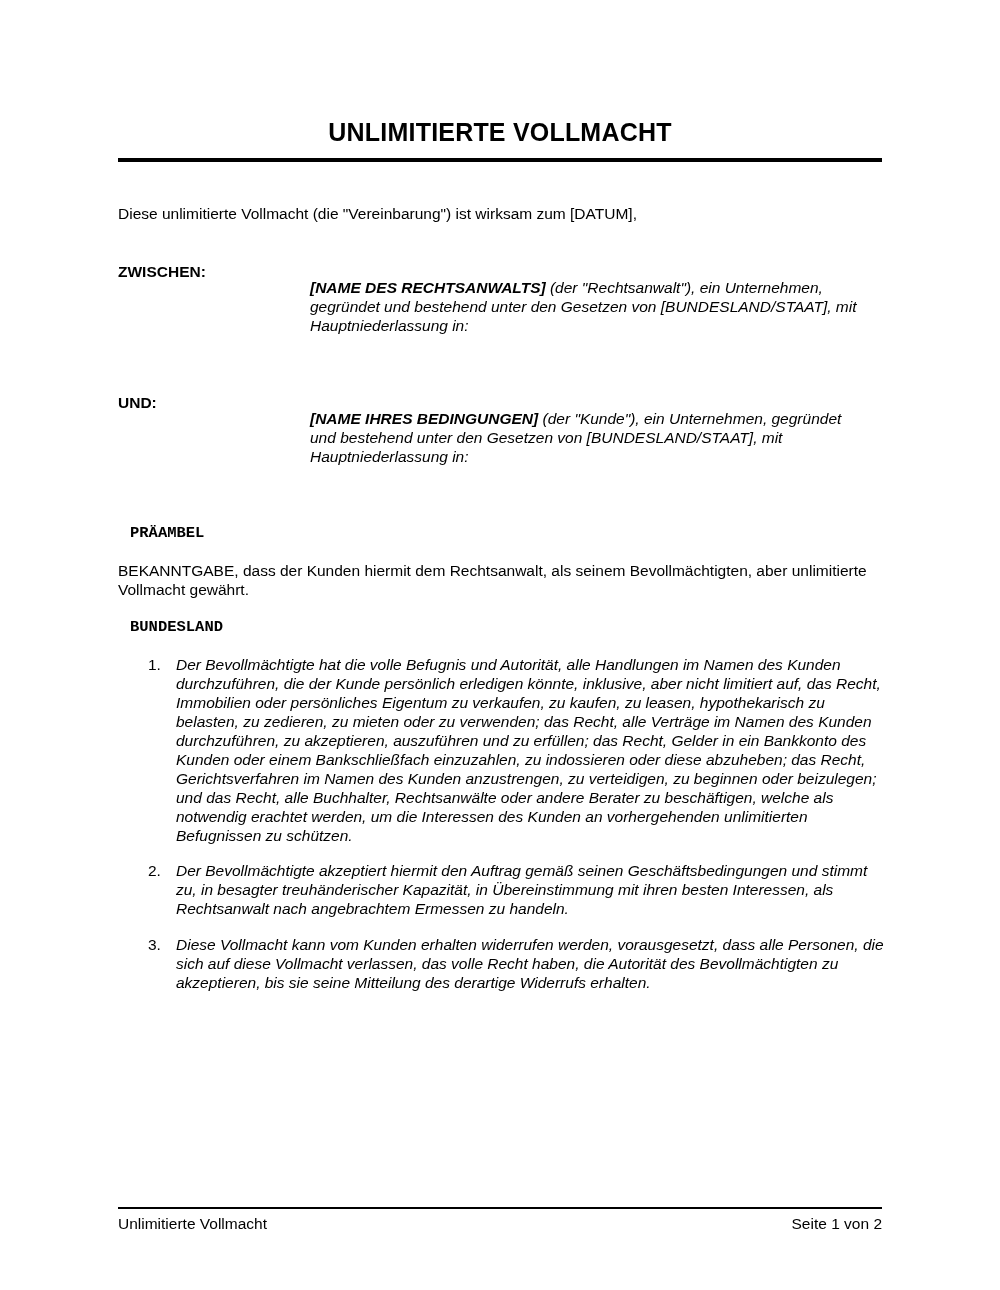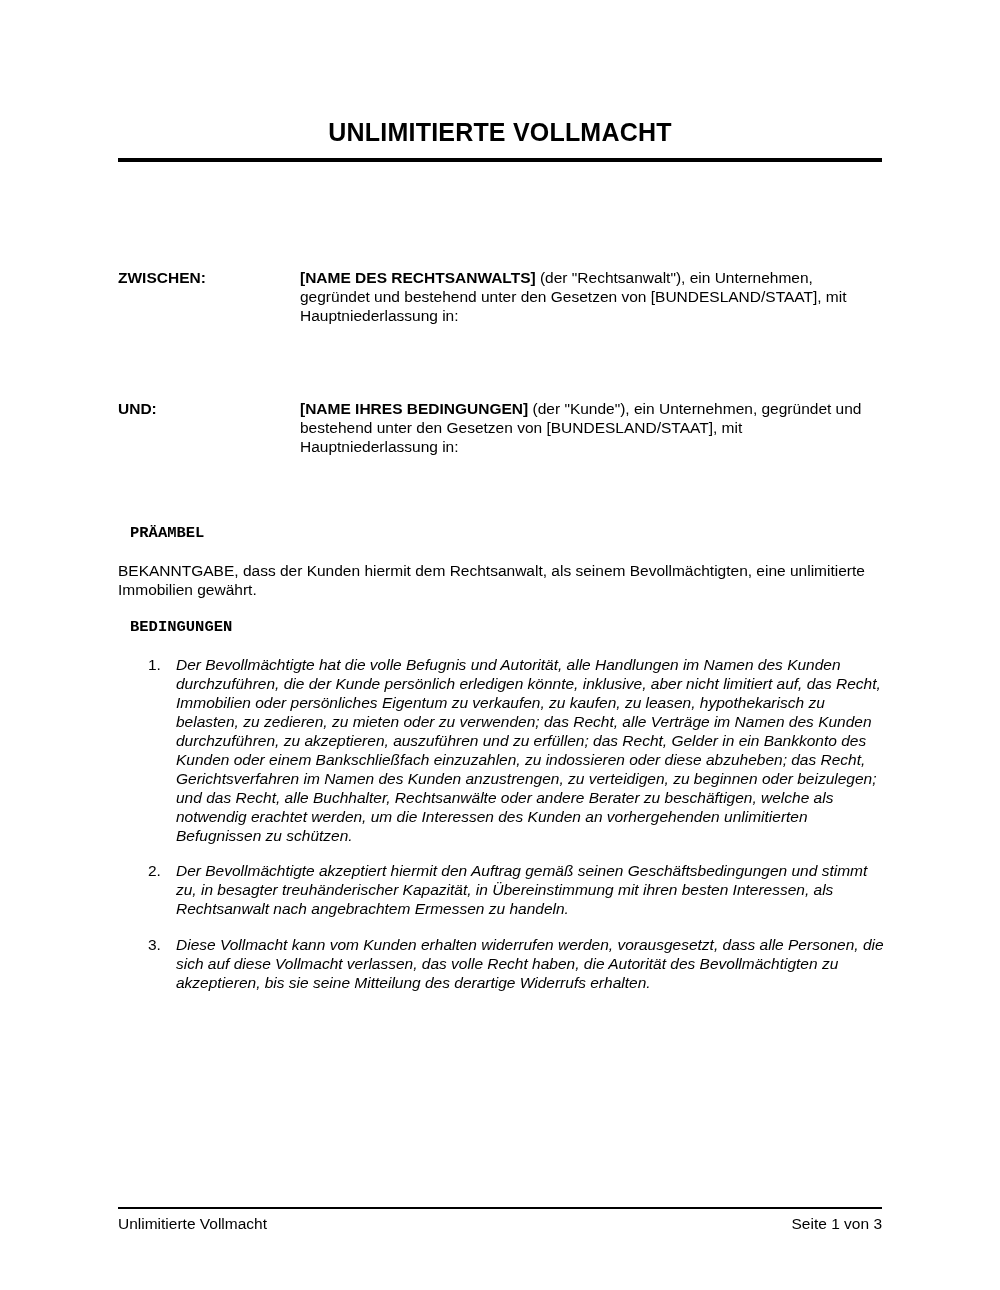--- a/index.html
+++ b/index.html
@@ -49,31 +49,32 @@
       width: 764px;
     }
     .party {
       position: absolute;
       left: 0;
       width: 764px;
     }
     .party-label {
       position: absolute;
       left: 0;
-      top: 6px;
+      top: 0;
       font-weight: bold;
     }
     .party-body {
       position: absolute;
       left: 176px;
       top: 0;
       width: 590px;
     }
     .party-body p {
-      margin: 6px;
+      margin: 16px;
+      font-style: italic;
     }
     .party-body .addr {
       margin-top: 19px;
     }
     .bold { font-weight: bold; }
     .heading {
       position: absolute;
       left: 12px;
       font-weight: bold;
       font-family: Liberation Mono, monospace;
@@ -125,52 +126,53 @@
     }
   </style>
 </head>
 <body>
 
 <div class="page">
 
   <div class="title">UNLIMITIERTE VOLLMACHT</div>
   <div class="title-rule"></div>
 
+  <div class="intro">Diese unlimitierte Vollmacht (die "Vereinbarung") ist wirksam zum [DATUM],</div>
 
   <div class="party" style="top:262px;">
     <div class="party-label">ZWISCHEN:</div>
     <div class="party-body">
       <p><span class="bold">[NAME DES RECHTSANWALTS]</span><span> (der "Rechtsanwalt"), ein Unternehmen, gegründet und bestehend unter den Gesetzen von [BUNDESLAND/STAAT], mit Hauptniederlassung in:</span></p>
     </div>
   </div>
 
   <div class="party" style="top:393px;">
     <div class="party-label">UND:</div>
     <div class="party-body">
       <p><span class="bold">[NAME IHRES BEDINGUNGEN]</span><span> (der "Kunde"), ein Unternehmen, gegründet und bestehend unter den Gesetzen von [BUNDESLAND/STAAT], mit Hauptniederlassung in:</span></p>
     </div>
   </div>
 
   <div class="heading" style="top:524px;">PRÄAMBEL</div>
-  <div class="para" style="top:561px;">BEKANNTGABE, dass der Kunden hiermit dem Rechtsanwalt, als seinem Bevollmächtigten, eine unlimitierte Immobilien gewährt.</div>
+  <div class="para" style="top:561px;">BEKANNTGABE, dass der Kunden hiermit dem Rechtsanwalt, als seinem Bevollmächtigten, aber unlimitierte Vollmacht gewährt.</div>
 
-  <div class="heading" style="top:618px;">BEDINGUNGEN</div>
+  <div class="heading" style="top:618px;">BUNDESLAND</div>
 
   <div class="list">
     <div class="list-item" style="top:655px;">
       <span class="list-num">1.</span>
       <div class="list-text">Der Bevollmächtigte hat die volle Befugnis und Autorität, alle Handlungen im Namen des Kunden durchzuführen, die der Kunde persönlich erledigen könnte, inklusive, aber nicht limitiert auf, das Recht, Immobilien oder persönliches Eigentum zu verkaufen, zu kaufen, zu leasen, hypothekarisch zu belasten, zu zedieren, zu mieten oder zu verwenden; das Recht, alle Verträge im Namen des Kunden durchzuführen, zu akzeptieren, auszuführen und zu erfüllen; das Recht, Gelder in ein Bankkonto des Kunden oder einem Bankschließfach einzuzahlen, zu indossieren oder diese abzuheben; das Recht, Gerichtsverfahren im Namen des Kunden anzustrengen, zu verteidigen, zu beginnen oder beizulegen; und das Recht, alle Buchhalter, Rechtsanwälte oder andere Berater zu beschäftigen, welche als notwendig erachtet werden, um die Interessen des Kunden an vorhergehenden unlimitierten Befugnissen zu schützen.</div>
     </div>
     <div class="list-item" style="top:861px;">
       <span class="list-num">2.</span>
       <div class="list-text">Der Bevollmächtigte akzeptiert hiermit den Auftrag gemäß seinen Geschäftsbedingungen und stimmt zu, in besagter treuhänderischer Kapazität, in Übereinstimmung mit ihren besten Interessen, als Rechtsanwalt nach angebrachtem Ermessen zu handeln.</div>
     </div>
     <div class="list-item" style="top:935px;">
       <span class="list-num">3.</span>
       <div class="list-text">Diese Vollmacht kann vom Kunden erhalten widerrufen werden, vorausgesetzt, dass alle Personen, die sich auf diese Vollmacht verlassen, das volle Recht haben, die Autorität des Bevollmächtigten zu akzeptieren, bis sie seine Mitteilung des derartige Widerrufs erhalten.</div>
     </div>
   </div>
 
   <div class="footer-rule"></div>
   <div class="footer-left">Unlimitierte Vollmacht</div>
-  <div class="footer-right">Seite 1 von 3</div>
+  <div class="footer-right">Seite 1 von 2</div>
 
 </div>
 
 </body></html>

